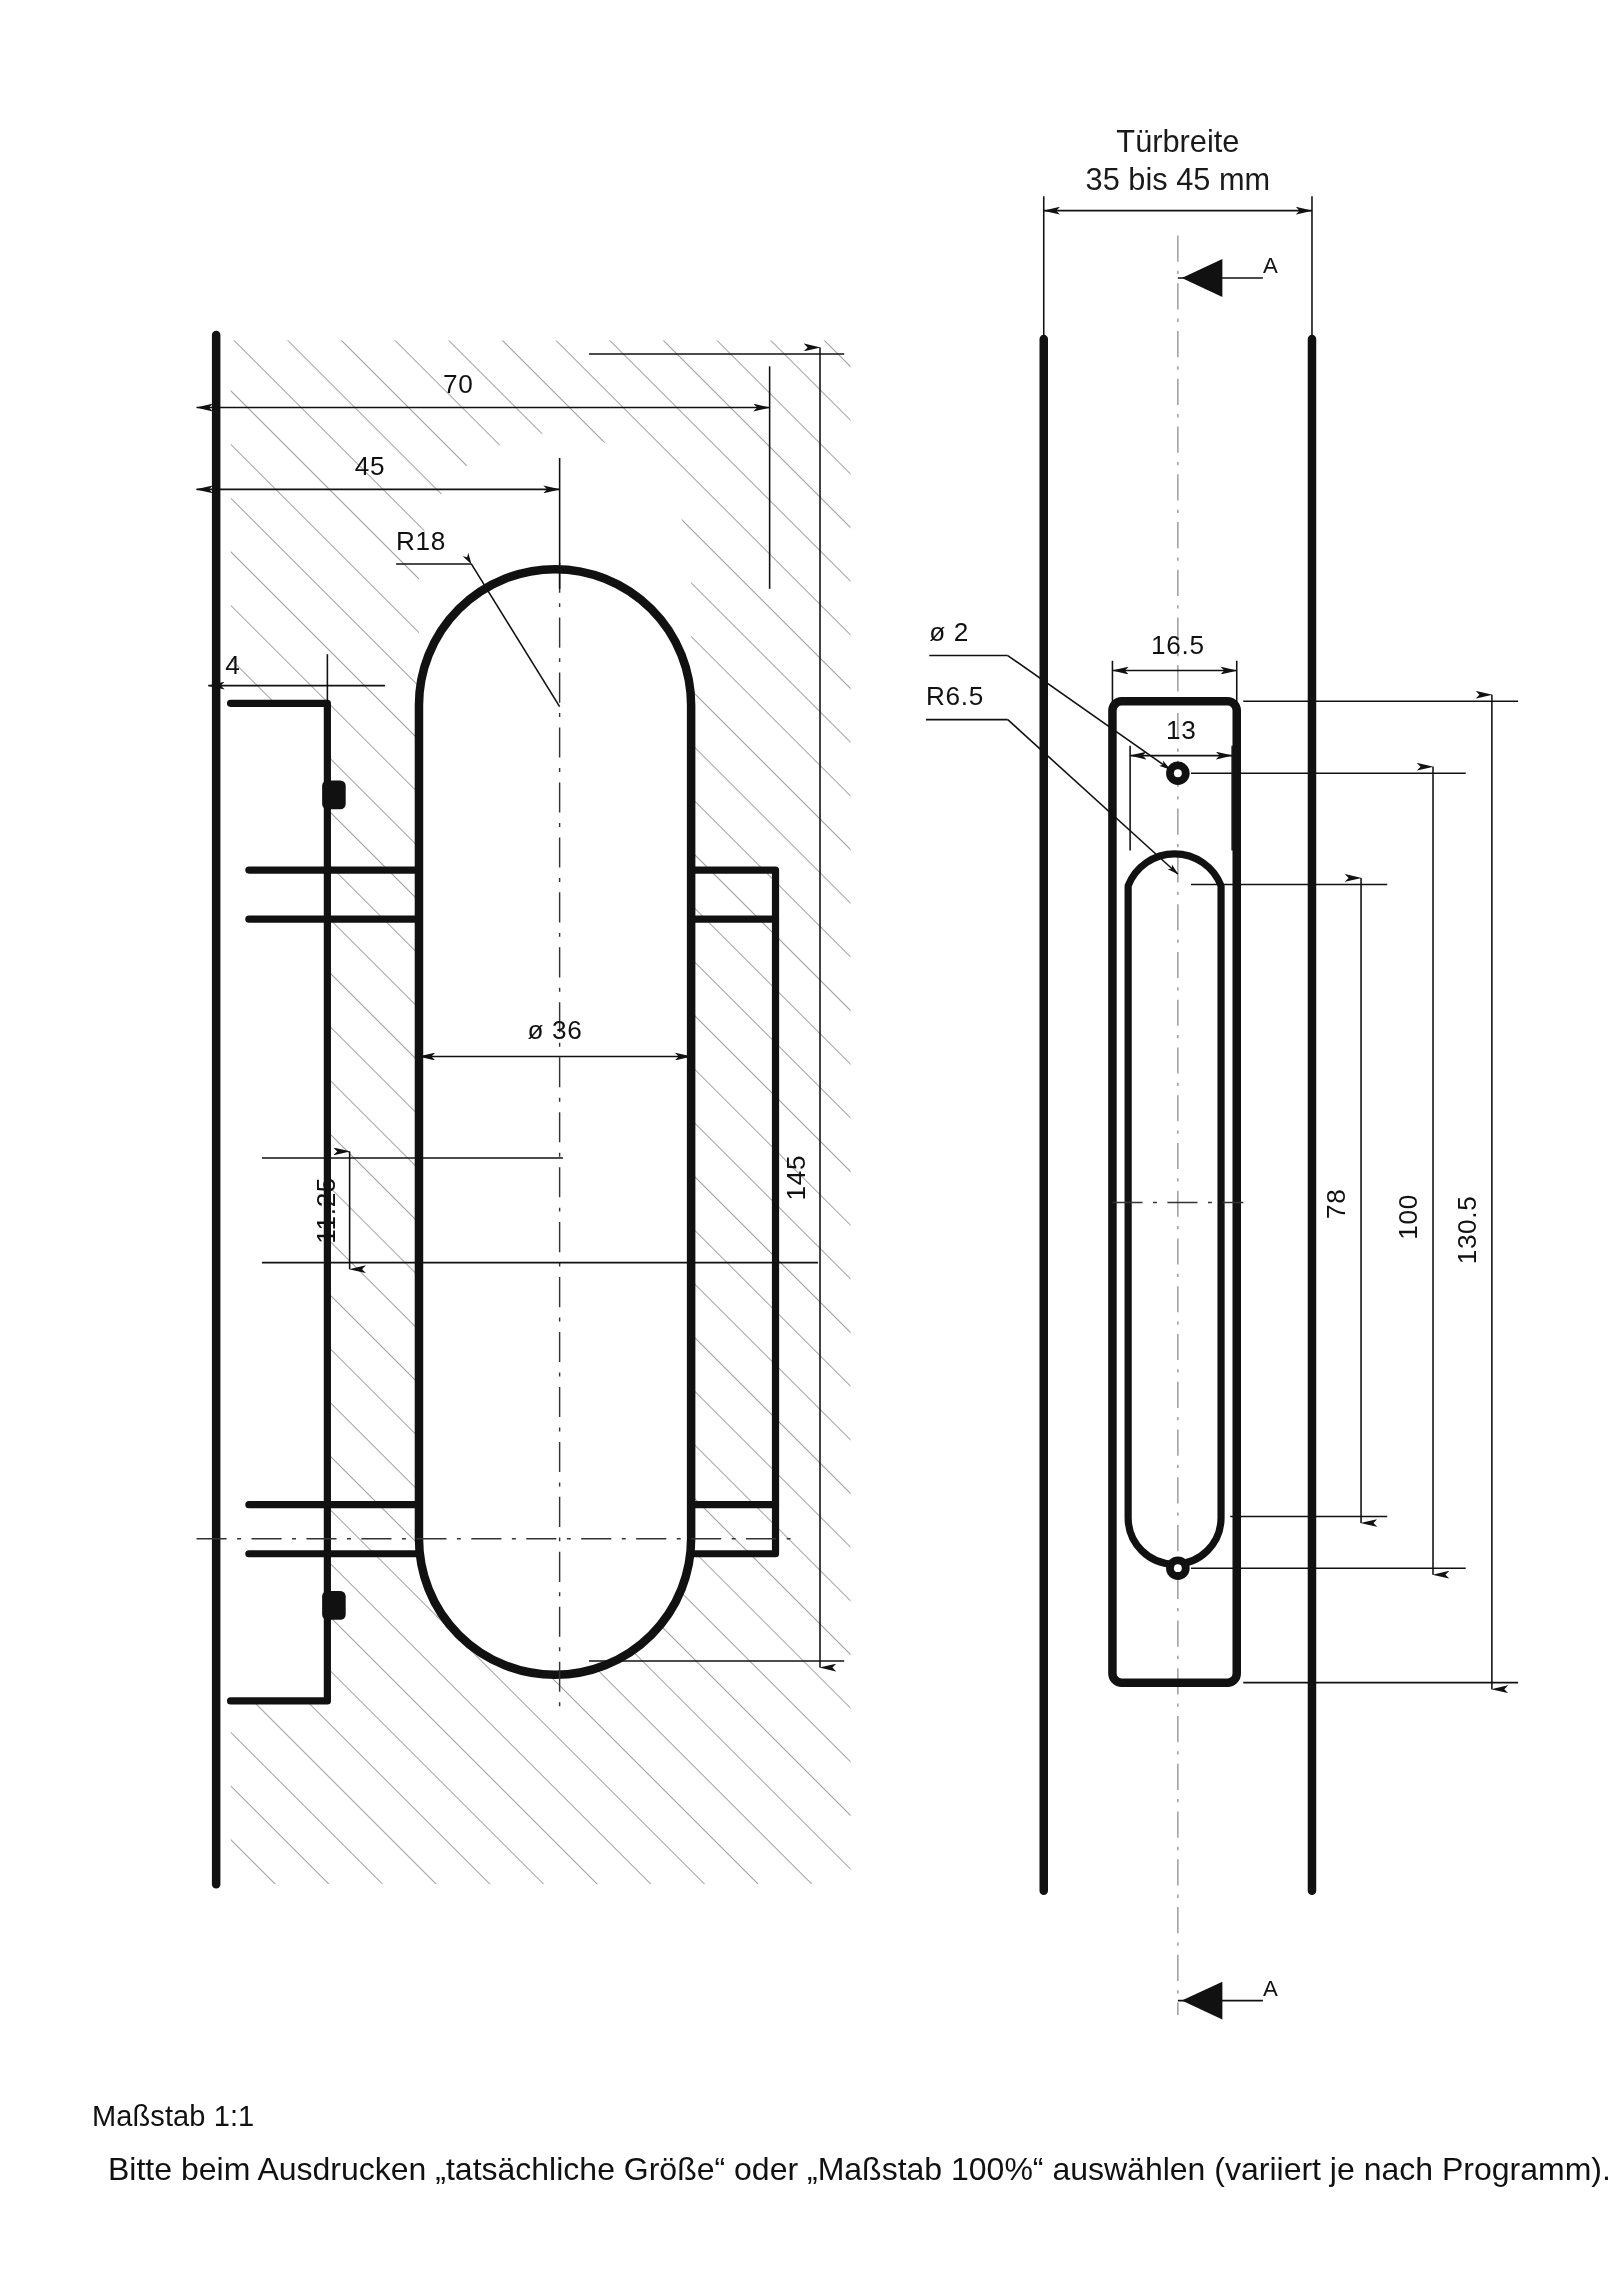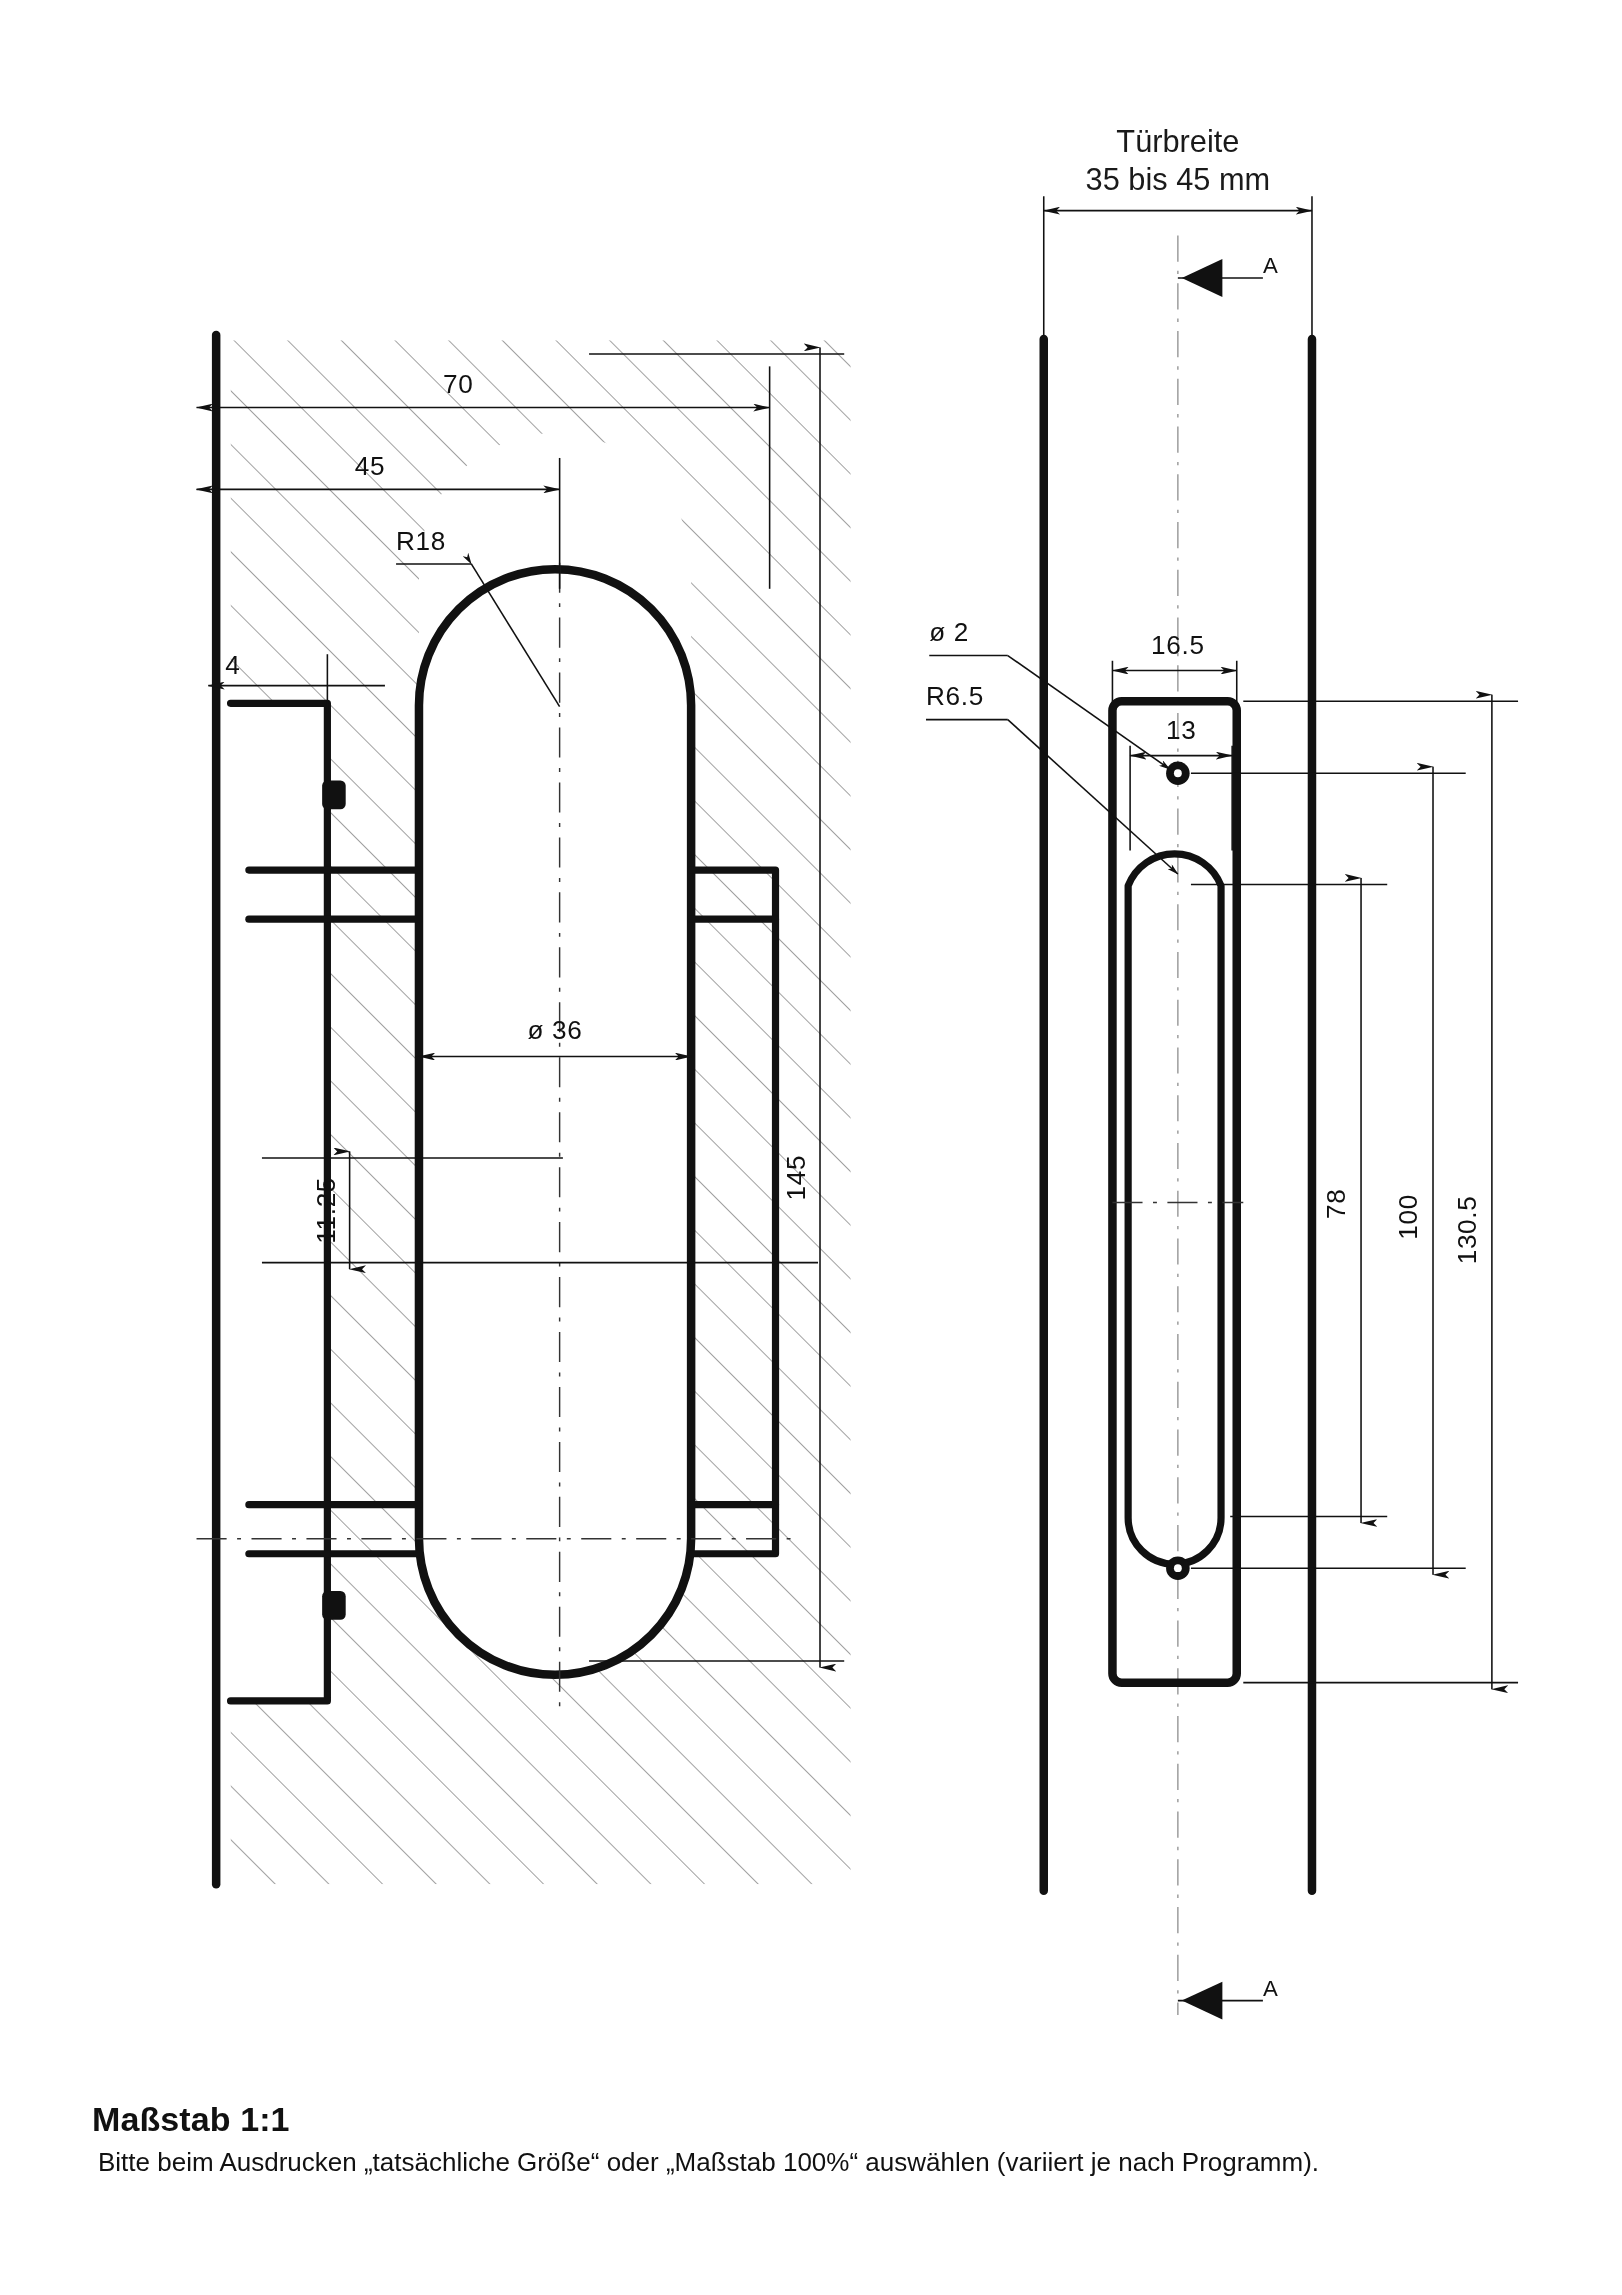--- a/index.html
+++ b/index.html
@@ -14,30 +14,30 @@
   #sheet{position:absolute;left:0;top:0;width:1623px;height:2295px;}
   svg#drawing{position:absolute;left:0;top:0;width:1623px;height:2295px;display:block;}
 
   .footer{
     position:absolute;
     left:92px;
     top:2100px;
     width:1440px;
   }
   .footer-title{
-    font-size:34px;
-    font-weight:bold;
+    font-size:29px;
+    font-weight:normal;
     letter-spacing:0.1px;
     margin:0 0 6.5px 0;
     color:#111;
   }
   .footer-line{
-    font-size:26px;
+    font-size:32px;
     line-height:1.28;
-    margin:6px;
+    margin:16px;
     color:#111;
     white-space:nowrap;
   }
 
   
   text.dim{
     font-family:"Liberation Sans", sans-serif;
     font-size:40px;
     fill:#111;
     letter-spacing:1px;

